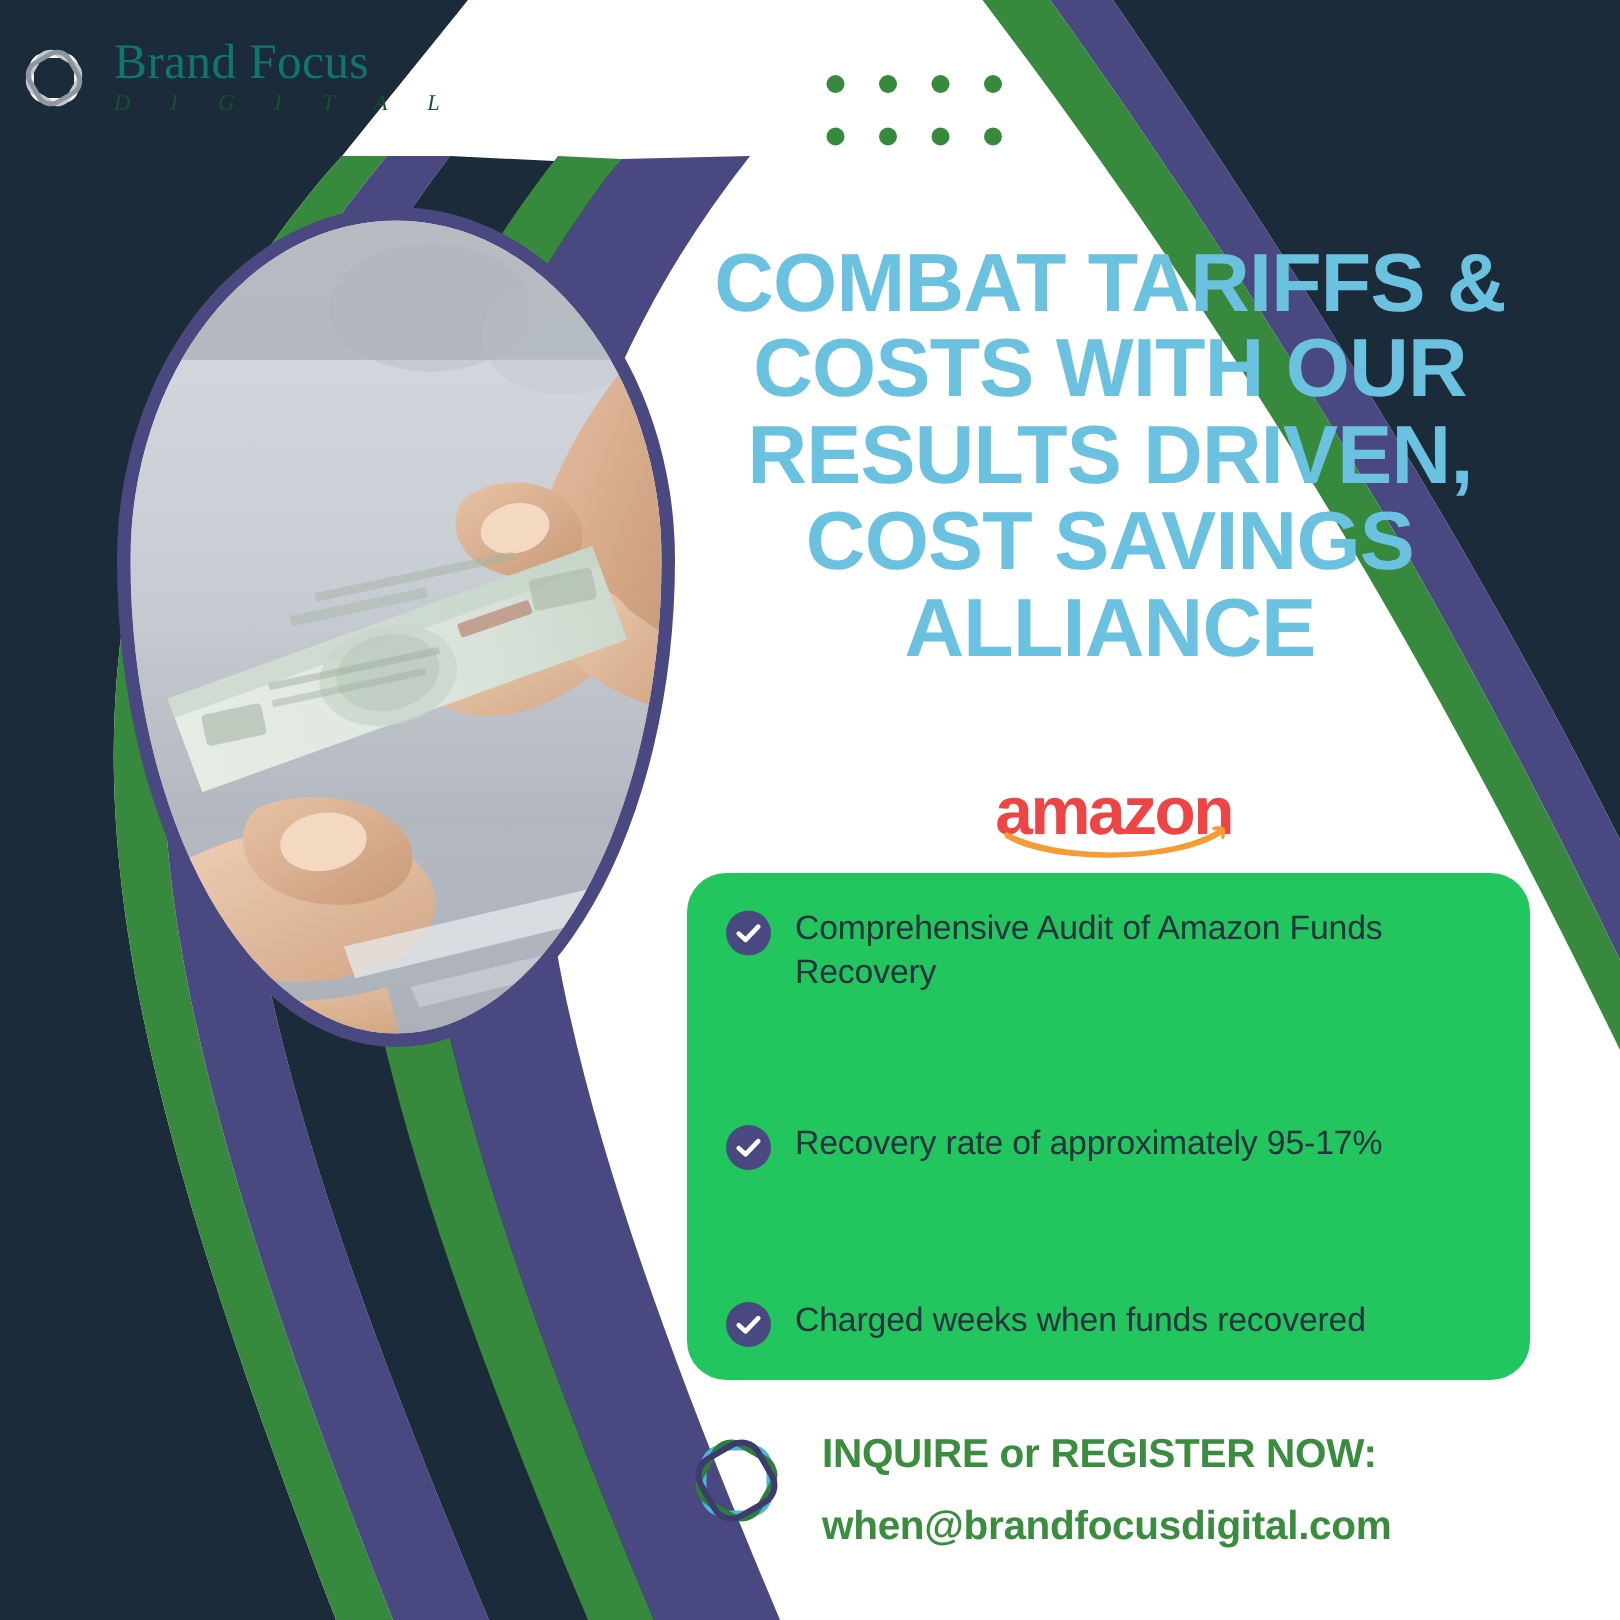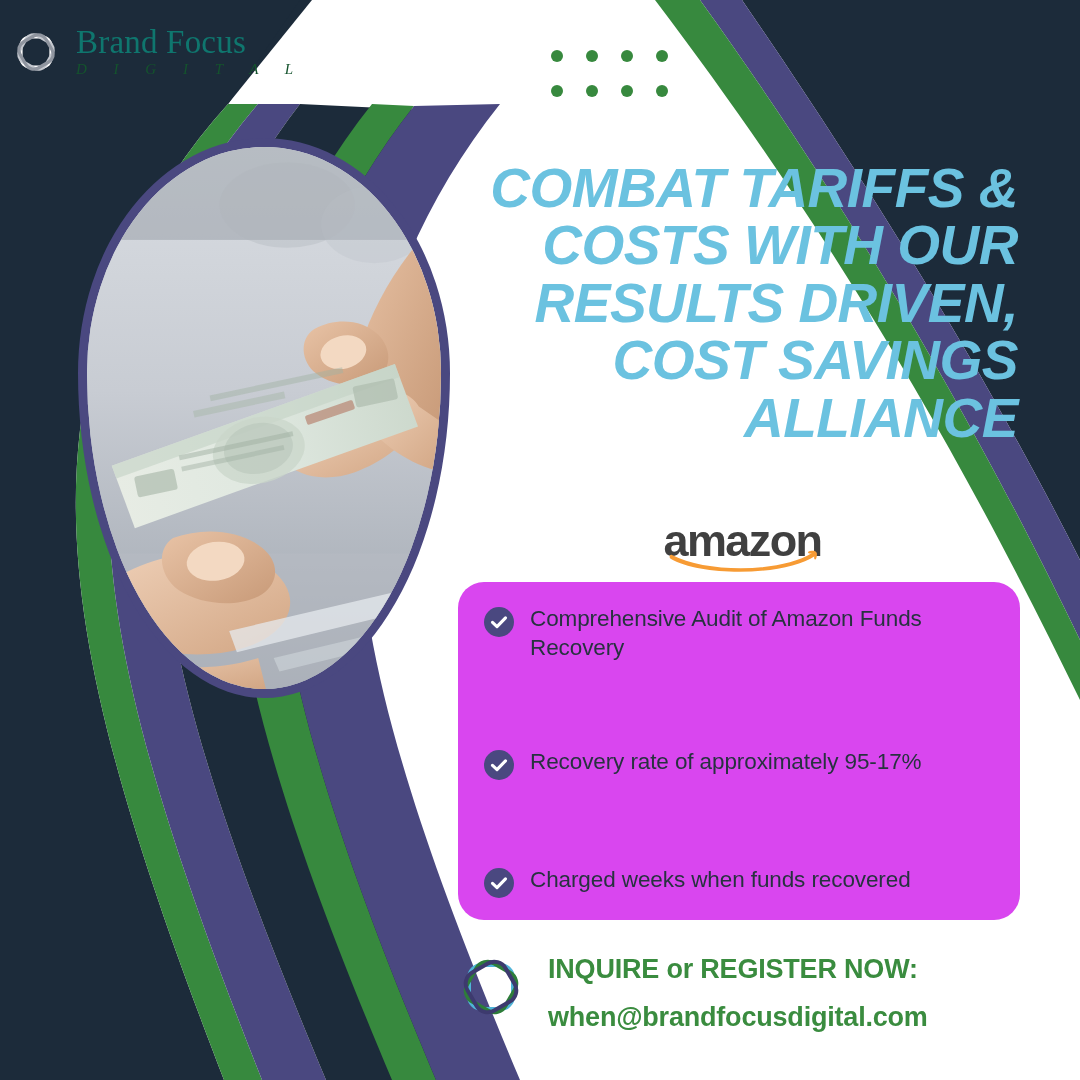--- a/index.html
+++ b/index.html
@@ -80,53 +80,52 @@
     background:#c9cdd4;
     z-index:4;
   }
   #photo-oval svg { display:block; width:100%; height:100%; }
 
   
   #headline {
     position:absolute;
     left:462px; top:160px;
     width:556px;
-    text-align:right;
+    text-align:center;
     font-size:55px;
     font-weight:bold;
     line-height:1.045;
     letter-spacing:-0.5px;
     color:#6BC2E0;
     z-index:6;
-    font-style:italic;
   }
 
   
   #amazon-logo {
     position:absolute;
     left:655px; top:518px;
     width:175px; height:52px;
     z-index:6;
   }
   #amazon-wordmark {
     font-size:45px;
     font-weight:bold;
-    color:#404040;
+    color:#ef4444;
     letter-spacing:-1.6px;
     line-height:1;
     text-align:center;
   }
   #amazon-smile { position:absolute; left:13px; top:32px; width:150px; height:22px; }
 
   
   #benefits-card {
     position:absolute;
     left:458px; top:582px;
     width:562px; height:338px;
-    background:#d946ef;
+    background:#22c55e;
     border-radius:26px;
     padding:22px 30px 22px 26px;
     display:flex;
     flex-direction:column;
     justify-content:space-between;
     z-index:6;
   }
   .benefit-row { display:flex; align-items:flex-start; gap:16px; }
   .check-badge {
     width:30px; height:30px;

